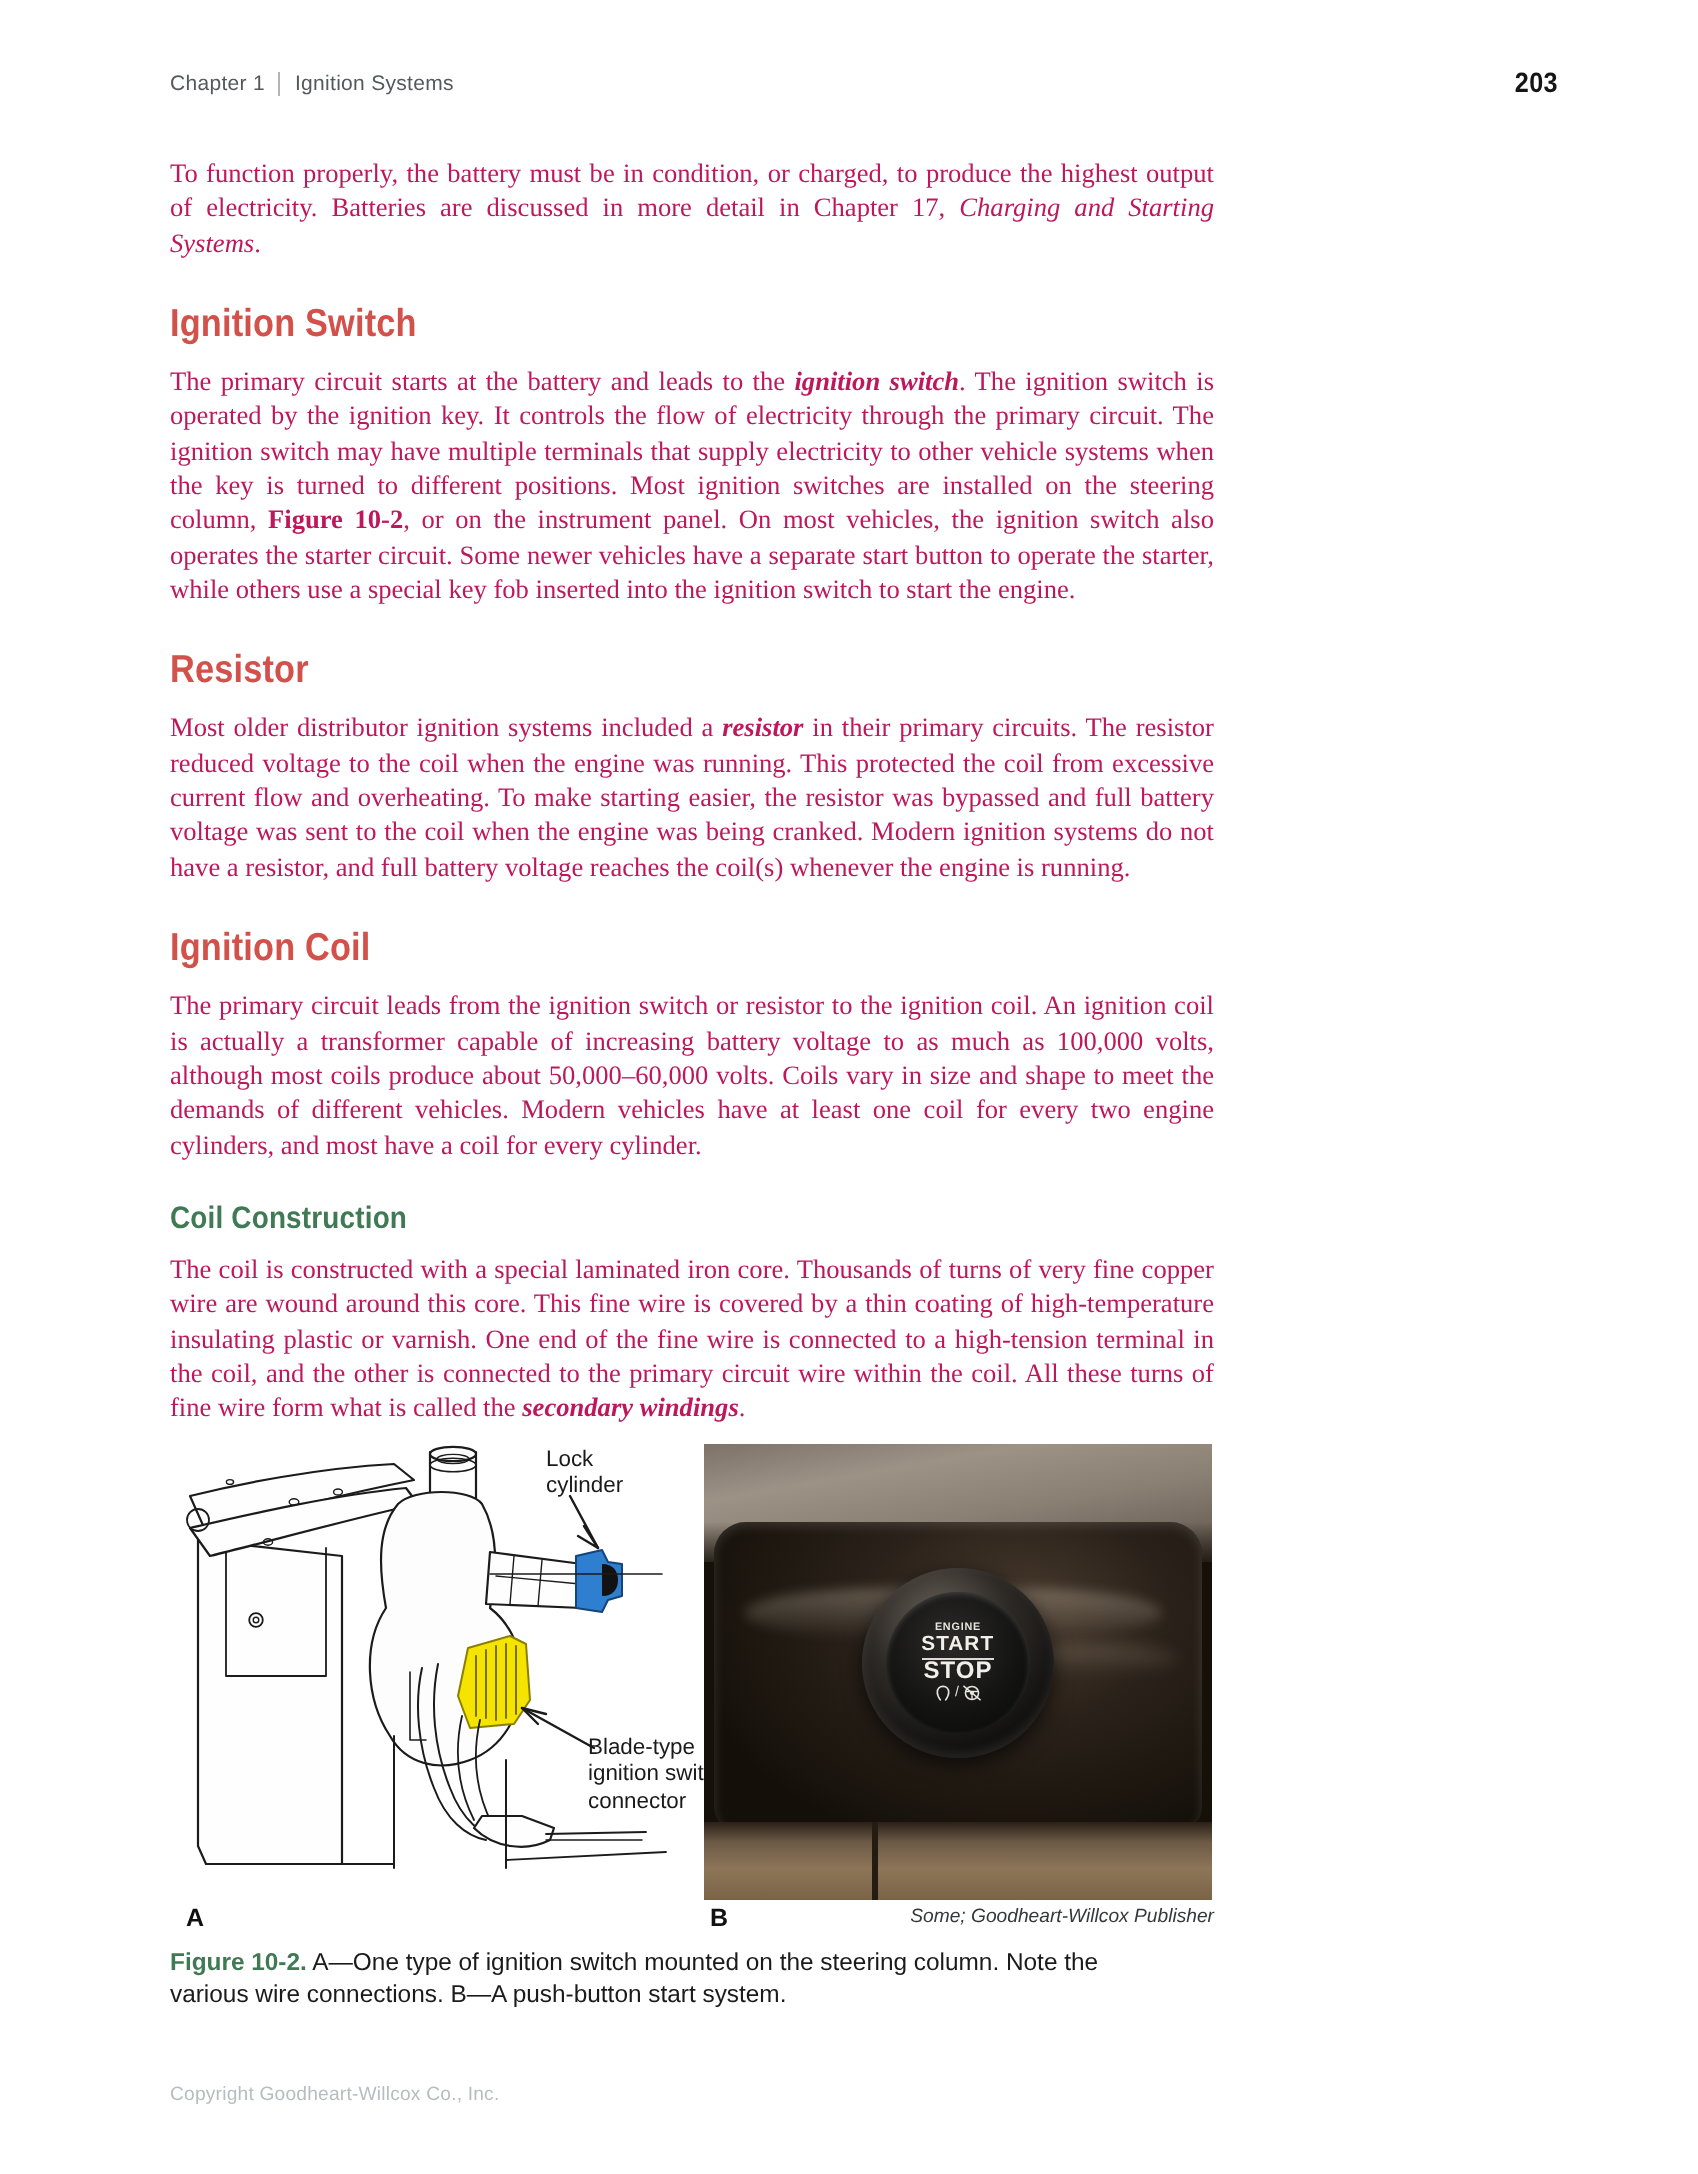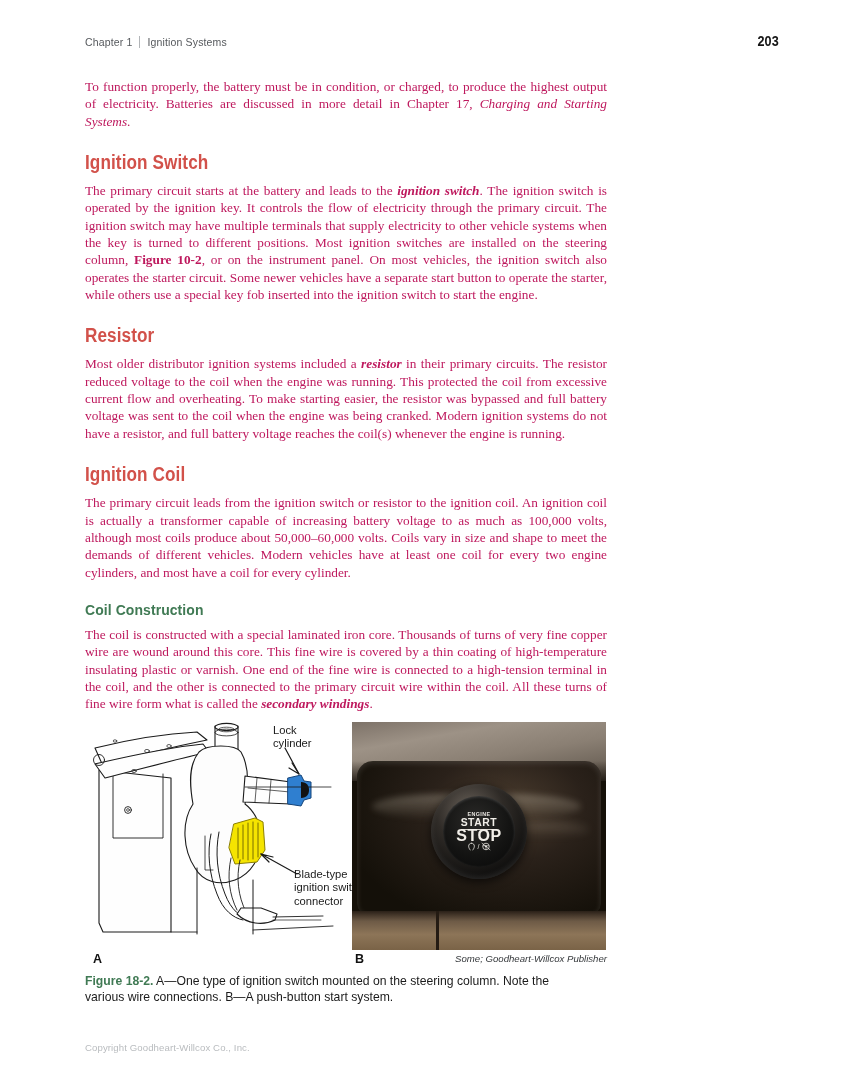--- a/index.html
+++ b/index.html
@@ -203,21 +203,21 @@
     color: #f2efe9;
     line-height: 11px;
     transform: scaleX(1.02);
   }
   .btn-divider {
     width: 36px; height: 1px; background: #ded9d1; margin: .5px 0;
   }
   .btn-stop {
     font-family: "Liberation Sans", sans-serif;
     font-weight: bold;
-    font-size: 16px;
+    font-size: 12px;
     letter-spacing: .5px;
     color: #f2efe9;
     line-height: 11px;
   }
   .btn-glyphs {
     display: flex; align-items: center; gap: 2px;
     margin-top: 1px;
     color: #e7e4de;
   }
   .console-bottom {
@@ -421,17 +421,17 @@
         </div>
       </div>
     </div>
 
     <div class="ab-row">
       <div class="ab-letter ab-a">A</div>
       <div class="ab-letter ab-b">B</div>
       <div class="credit">Some; Goodheart-Willcox Publisher</div>
     </div>
 
-    <div class="fig-caption"><span class="fignum">Figure 18-2.</span><span> A—One type of ignition switch mounted on the steering column. Note the various wire connections. B—A push-button start system.</span></div>
+    <div class="fig-caption"><span class="fignum">Figure 10-2.</span><span> A—One type of ignition switch mounted on the steering column. Note the various wire connections. B—A push-button start system.</span></div>
   </div>
 
   <div class="footer">Copyright Goodheart-Willcox Co., Inc.</div>
 </div>
 
 </body></html>

